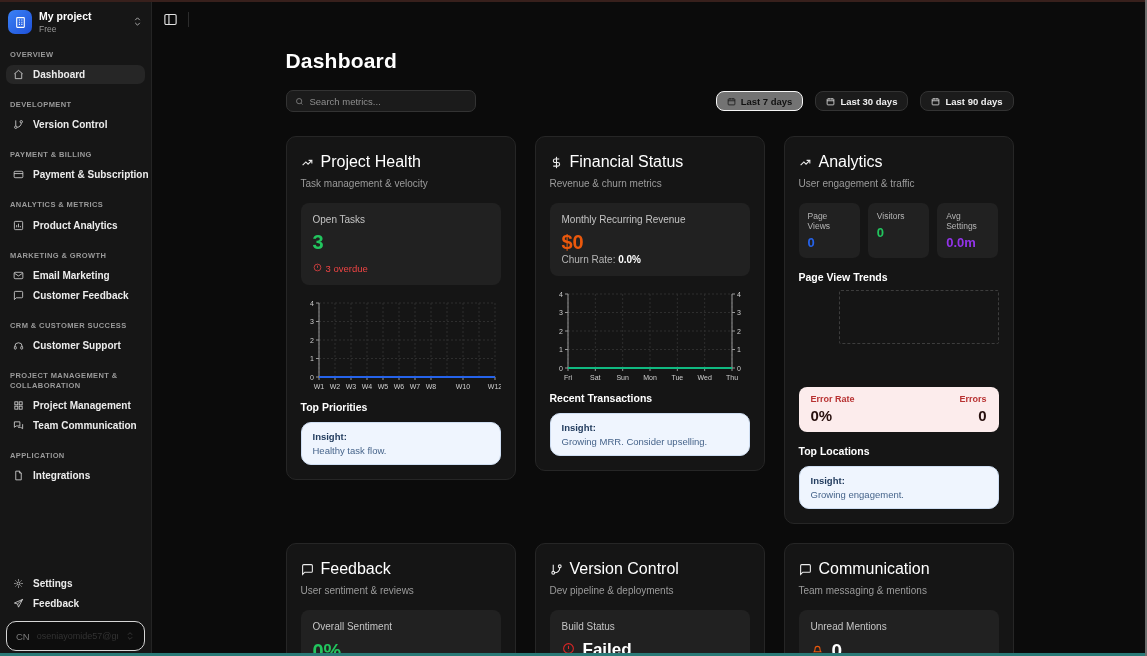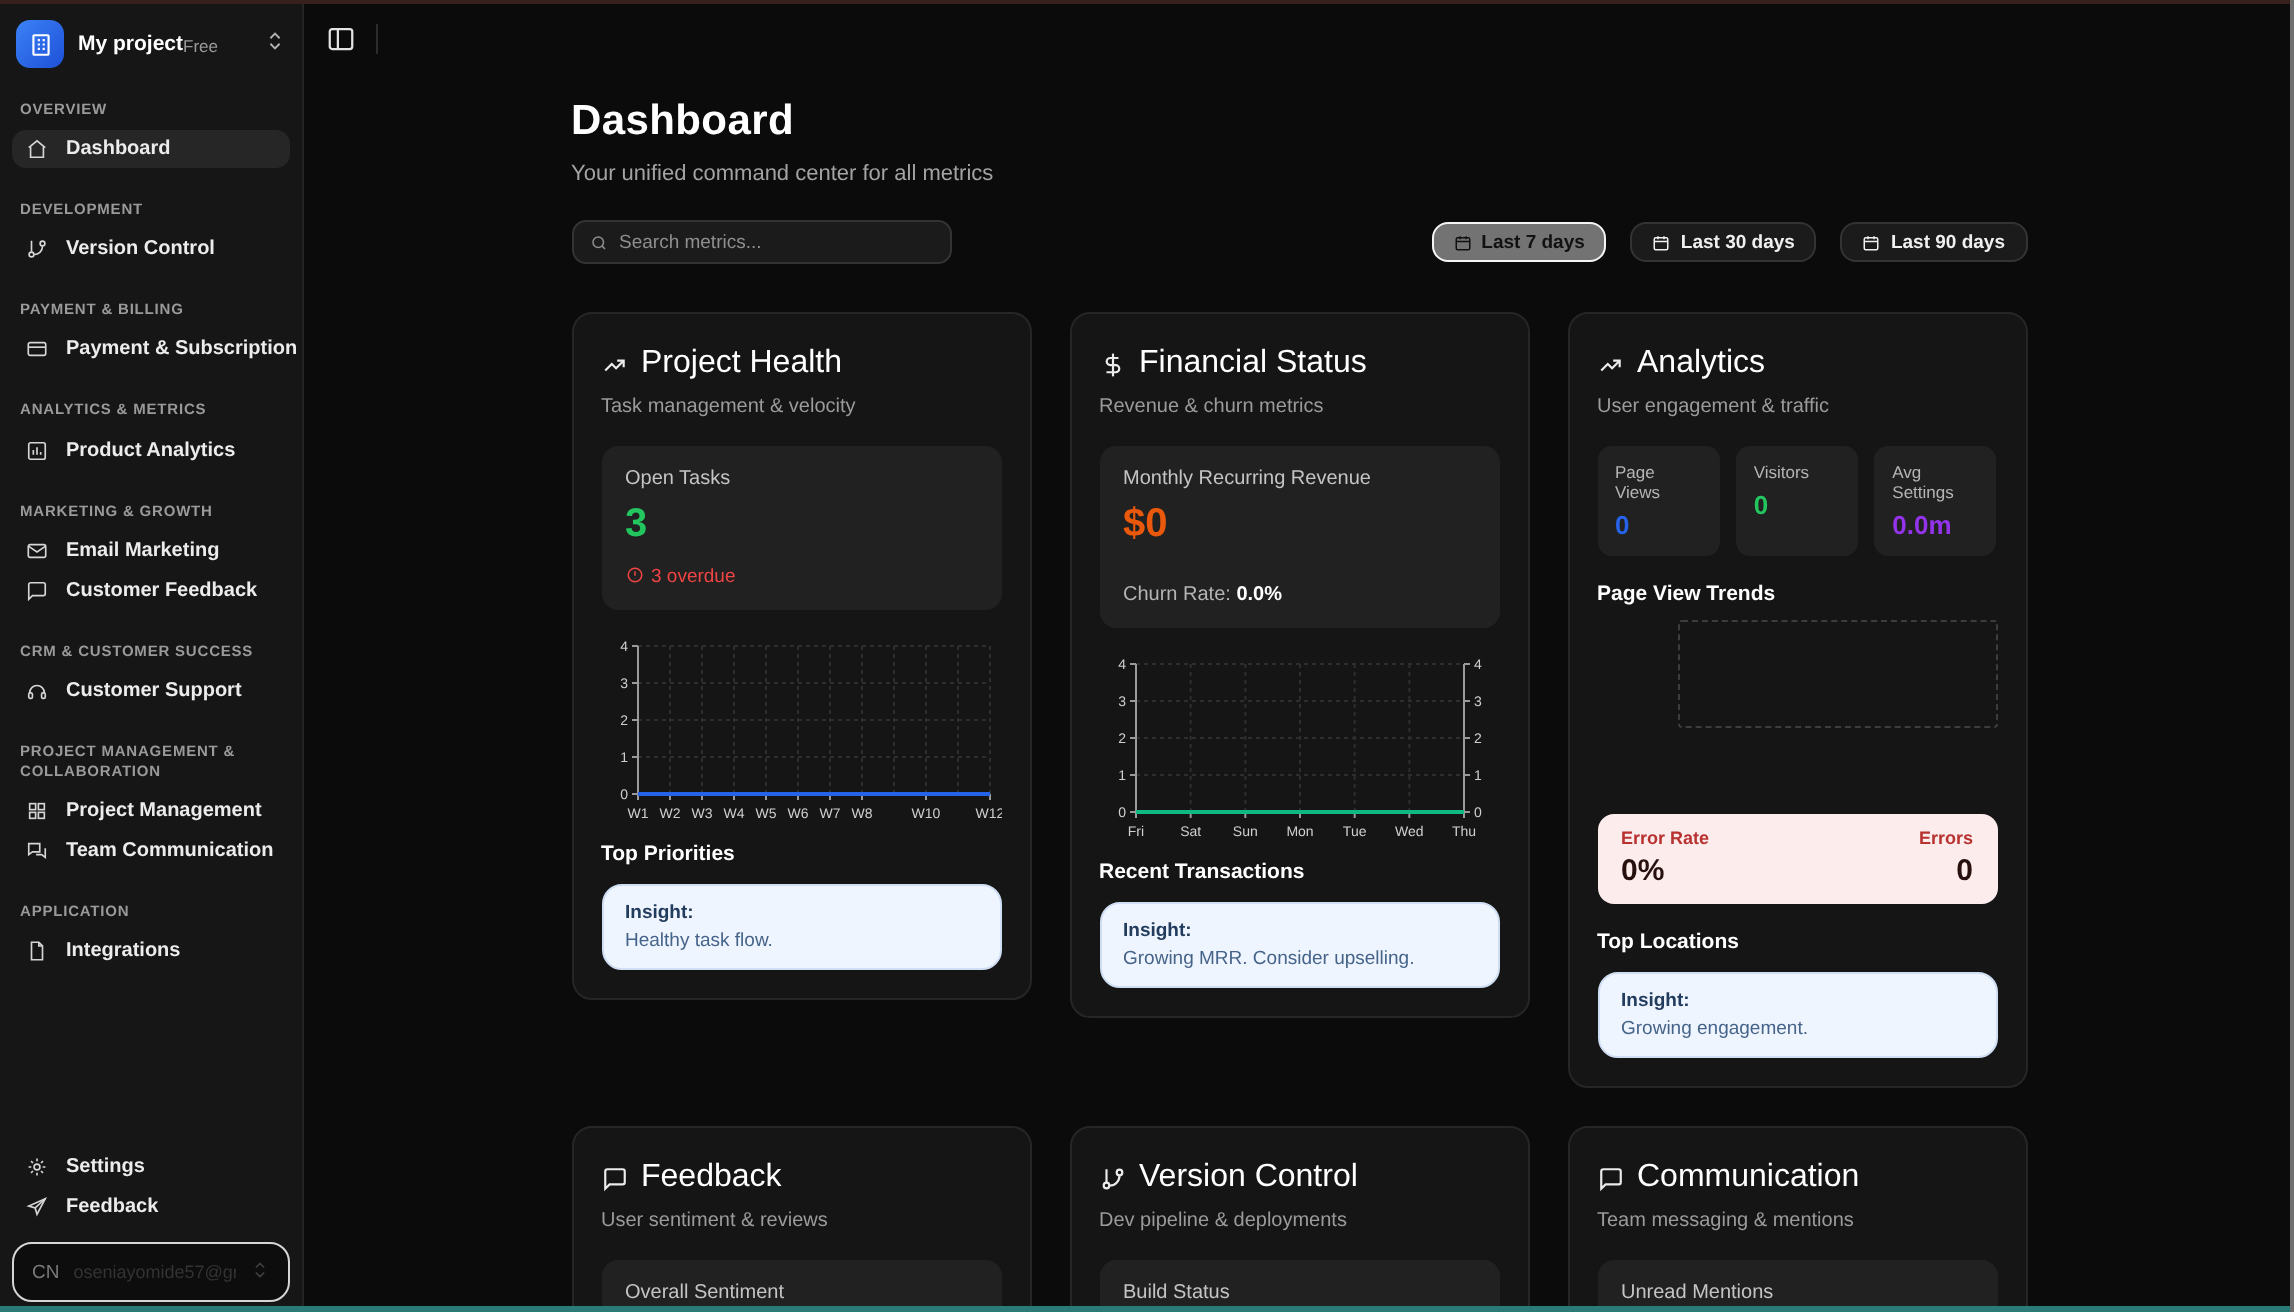--- a/index.html
+++ b/index.html
@@ -13,21 +13,21 @@
   
   .edge-top{position:absolute;top:0;left:0;right:0;height:2px;background:#38201c;z-index:90}
   .edge-bottom{position:absolute;bottom:0;left:0;right:0;height:3px;background:#2a7a77;z-index:90}
   .edge-right{position:absolute;top:0;bottom:0;right:0;width:2px;background:#6f6f6f;z-index:90}
 
   
   .sidebar{position:absolute;left:0;top:0;bottom:0;width:152px;background:#161616;border-right:1px solid #242424;padding:8px 6px 5px;display:flex;flex-direction:column;z-index:5}
   .proj{display:flex;align-items:center;gap:7px;padding:2px 2px 0}
   .proj-icon{width:24px;height:24px;border-radius:7px;background:linear-gradient(135deg,#3b82f6,#1e50d8);display:flex;align-items:center;justify-content:center;flex:0 0 auto}
   .proj-icon svg{width:13px;height:13px;stroke:#fff;fill:none;stroke-width:2}
-  .proj-meta{display:flex;}
+  .proj-meta{display:flex;flex-direction:column}
   .proj-name{font-size:10.5px;font-weight:700;color:#fff}
   .proj-plan{font-size:8.5px;color:#9a9a9a;margin-top:2px}
   .proj-chev{margin-left:auto;cursor:pointer}
   .proj-chev svg{width:11px;height:11px;stroke:#b5b5b5;fill:none;stroke-width:2}
   .side-section-label{font-size:7.5px;font-weight:700;color:#9a9a9a;letter-spacing:.4px;margin:16px 4px 5px;line-height:1.35}
   .side-item{display:flex;align-items:center;gap:9px;padding:4px 7px;border-radius:7px;font-size:10px;font-weight:600;color:#ececec;cursor:pointer;margin:1px 0;white-space:nowrap}
   .side-item.active{background:#262626}
   .side-item .s-ic{display:flex}
   .side-item svg{width:11px;height:11px;stroke:#d6d6d6;fill:none;stroke-width:1.8}
   .side-footer{margin-top:auto}
@@ -60,21 +60,21 @@
   .card-head{display:flex;align-items:center;gap:7px;margin-top:4px}
   .cicon{display:flex}
   .cicon svg{width:13px;height:13px;stroke:#ececec;fill:none;stroke-width:2}
   .ctitle{font-size:16px;font-weight:400;color:#fff}
   .csub{font-size:10px;color:#9b9b9b;margin:7px 0 14px}
   .panel{background:#212121;border-radius:8px;padding:11px 12px}
   .plabel{font-size:10px;color:#c4c4c4}
   .pvalue{font-size:20px;font-weight:800;margin-top:6px}
   .pwarn{display:flex;align-items:flex-start;gap:4px;color:#ef4444;font-size:9.5px;margin-top:9px}
   .pwarn svg{width:9px;height:9px;stroke:#ef4444;fill:none;stroke-width:2}
-  .pline{font-size:10px;color:#b5b5b5;margin-top:18px}
+  .pline{font-size:10px;color:#b5b5b5;margin-top:0}
   .pline b{color:#fff;font-weight:700}
   .chart{margin:12px 0 2px}
   .chart svg{width:100%;display:block}
   .seclabel{font-size:10.5px;font-weight:700;color:#fff;margin:8px 0 9px}
   .insight{background:#eff5fe;border:1px solid #cfdef2;border-radius:10px;padding:8px 11px;cursor:default}
   .ititle{font-size:9.5px;font-weight:700;color:#223c5e}
   .itext{font-size:9.5px;color:#46648a;margin-top:3px}
   .tick{fill:#cfcfcf;font-size:7px;font-family:"Liberation Sans",sans-serif}
   .grid-line{stroke:#2e2e2e;stroke-dasharray:2 2;stroke-width:1}
   .axis-line{stroke:#9a9a9a;stroke-width:1}
@@ -262,21 +262,20 @@
   <div class="topbar-toggle">
     <svg viewBox="0 0 24 24">
         <rect x="3" y="4" width="18" height="16" rx="2"></rect>
         <path d="M9.5 4v16"></path>
       </svg>
   </div>
   <div class="topbar-divider"></div>
 
   <div class="content">
     <div class="page-title">Dashboard</div>
-    <div class="page-sub">Your unified command center for all metrics</div>
 
     <div class="controls">
       <div class="search">
         <svg viewBox="0 0 24 24">
             <circle cx="11" cy="11" r="7"></circle>
             <path d="m20 20-3.5-3.5"></path>
           </svg>
         <input type="text" placeholder="Search metrics..." style="">
       </div>
       <div class="ranges" id="ranges">

